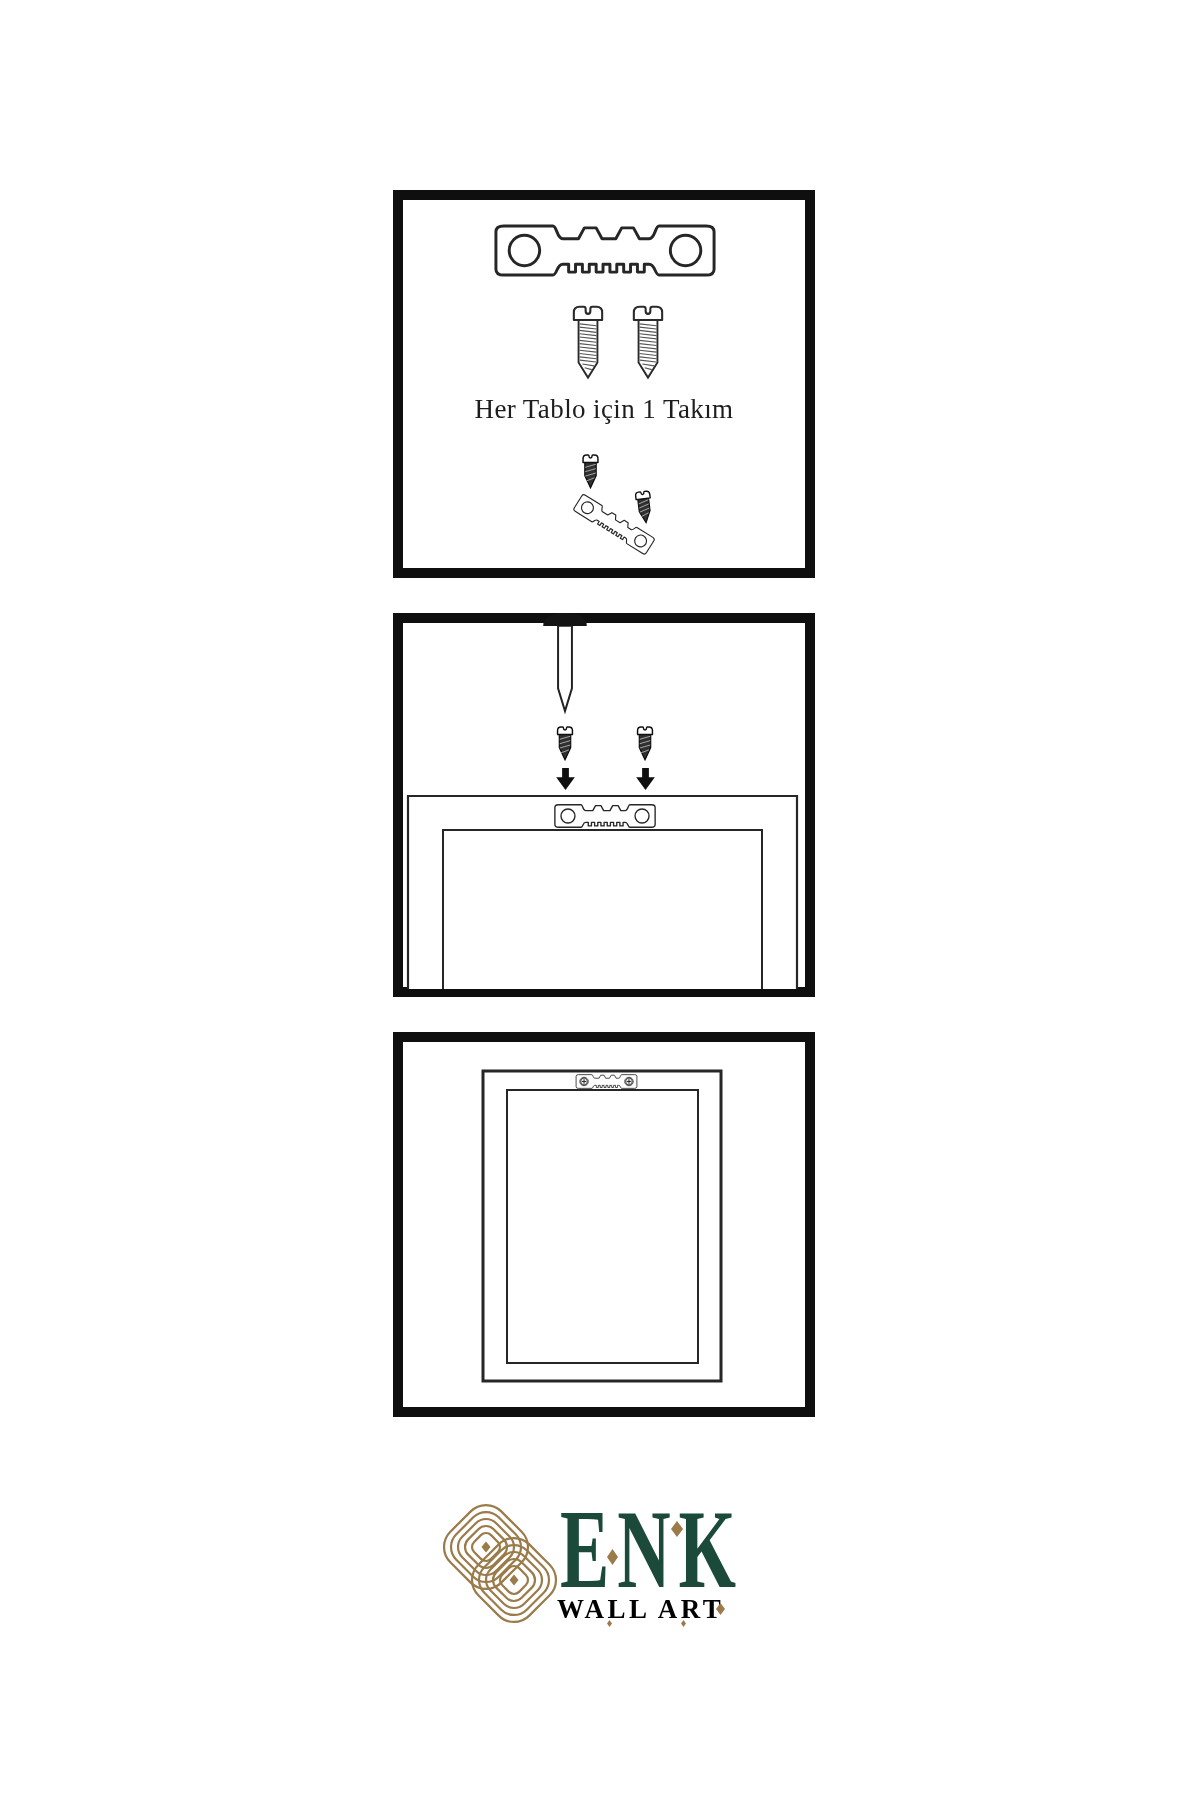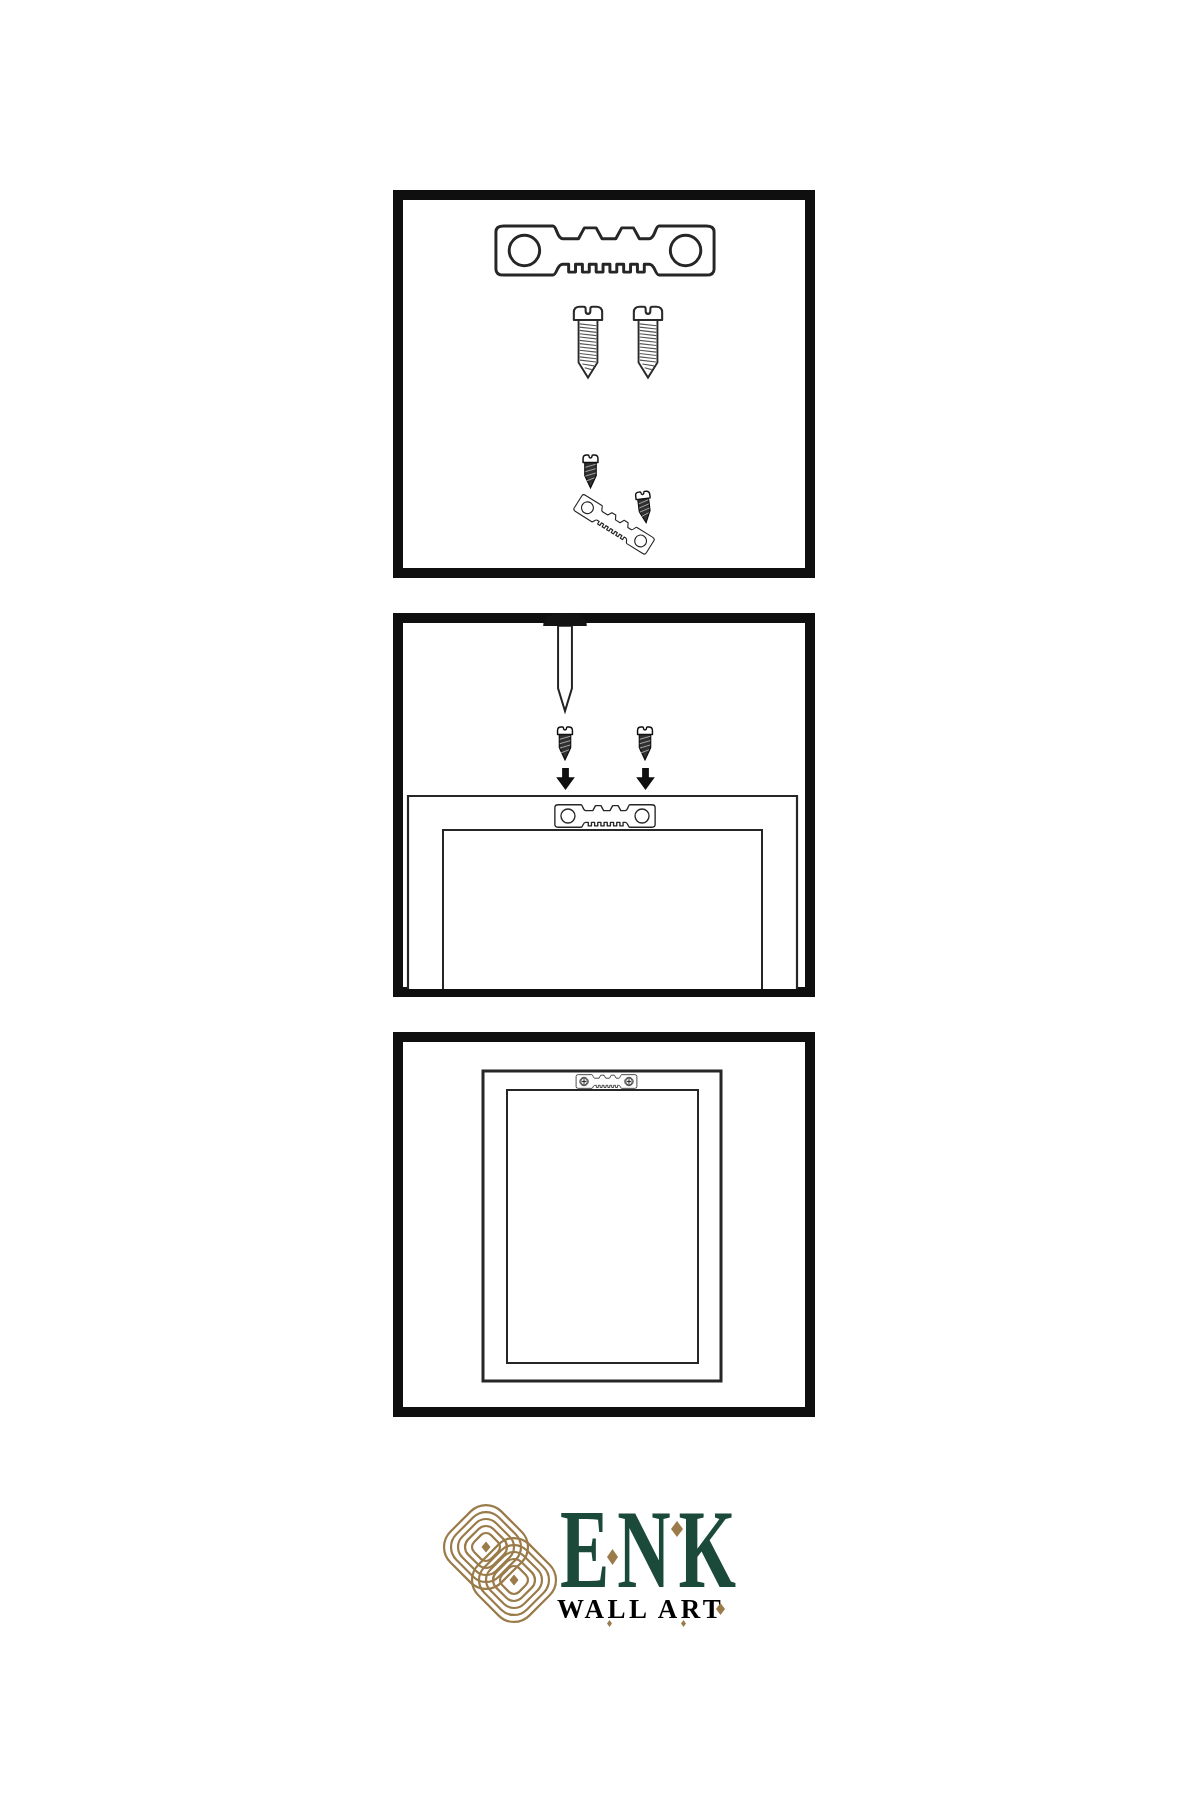--- a/index.html
+++ b/index.html
@@ -94,20 +94,21 @@
     <use href="#sym-screw-light" x="168" y="104" width="34" height="77.4"></use>
     <use href="#sym-screw-light" x="228" y="104" width="34" height="77.4"></use>
     <use href="#sym-screw-dark" x="177" y="252" width="21" height="38.5"></use>
     <g transform="translate(180,291) rotate(32)">
       <use href="#sym-hanger" width="88" height="23.7"></use>
     </g>
     <g transform="translate(229,290) rotate(-7)">
       <use href="#sym-screw-dark" width="20" height="36.7"></use>
     </g>
   </svg>
+  <div class="caption">Her Tablo için 1 Takım</div>
 </div>
 
 <div class="panel" id="panel2">
   <svg class="panel-svg" width="402" height="374" viewBox="0 0 402 374">
     <path d="M5 376 V183 H394 V376" fill="#ffffff" stroke="#262626" stroke-width="2.2"></path>
     <path d="M40 376 V217 H359 V376" fill="#ffffff" stroke="#262626" stroke-width="2"></path>
     <use href="#sym-hanger" x="150" y="189" width="104" height="28"></use>
     <use href="#sym-nail" x="139" y="0" width="46" height="105"></use>
     <use href="#sym-screw-dark" x="151.5" y="111" width="21" height="38.5"></use>
     <use href="#sym-screw-dark" x="231.5" y="111" width="21" height="38.5"></use>

